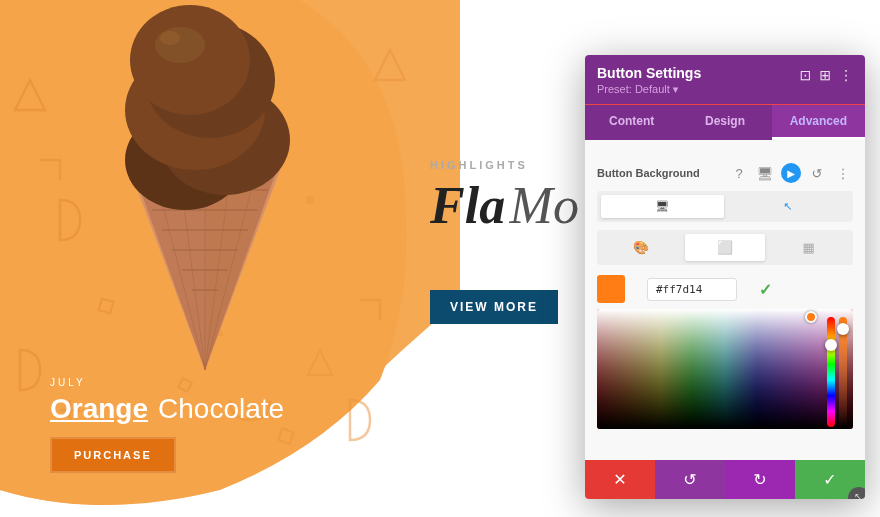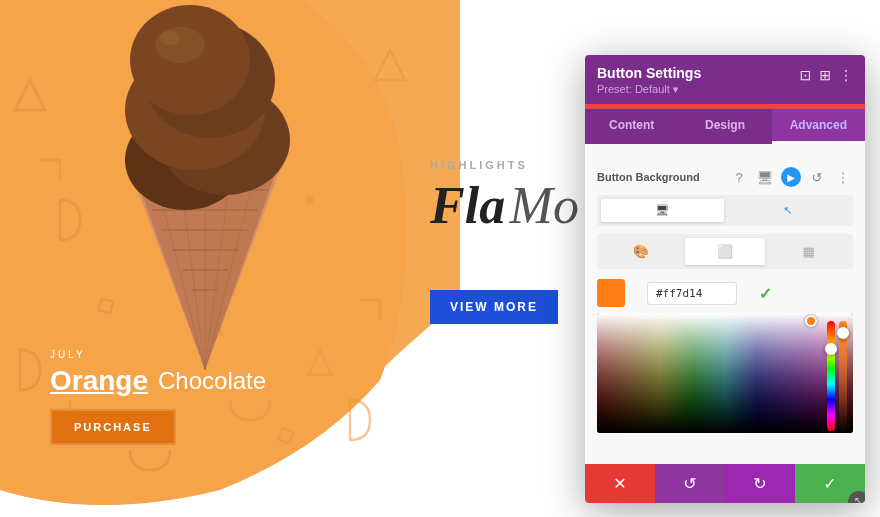--- a/index.html
+++ b/index.html
@@ -54,35 +54,35 @@
       font-weight: 600;
       text-transform: uppercase;
       margin-bottom: 5px;
     }
 
     
     .view-btn {
       position: absolute;
       top: 290px;
       left: 430px;
-      background: #1d4ed8;
+      background: #0c4a6e;
       color: #fff;
       font-size: 12px;
       font-weight: 700;
       letter-spacing: 2px;
       padding: 10px 20px;
       text-transform: uppercase;
       cursor: pointer;
       z-index: 6;
     }
 
     
     .bottom-section {
       position: absolute;
-      bottom: 72px;
+      bottom: 44px;
       left: 50px;
       z-index: 5;
     }
 
     .month-label {
       font-size: 10px;
       letter-spacing: 3px;
       color: #fff;
       text-transform: uppercase;
       margin-bottom: 5px;
@@ -95,21 +95,21 @@
     }
 
     .flavor-orange {
       font-size: 28px;
       font-weight: 900;
       color: #fff;
       text-decoration: underline;
     }
 
     .flavor-chocolate {
-      font-size: 24px;
+      font-size: 28px;
       font-weight: 400;
       color: #fff;
     }
 
     .purchase-btn {
       margin-top: 12px;
       background: #e07010;
       color: #fff;
       font-size: 11px;
       font-weight: 700;
@@ -169,21 +169,21 @@
 
     .panel-header-icons span {
       cursor: pointer;
       opacity: 0.85;
     }
 
     
     .panel-tabs {
       background: #7b2d8b;
       display: flex;
-      border-top: 5px solid #ef4444;
+      border-top: 1px solid #ef4444;
     }
 
     .tab-item {
       flex: 1;
       text-align: center;
       padding: 9px 5px;
       font-size: 12px;
       font-weight: 600;
       color: #ddb5ea;
       cursor: pointer;

